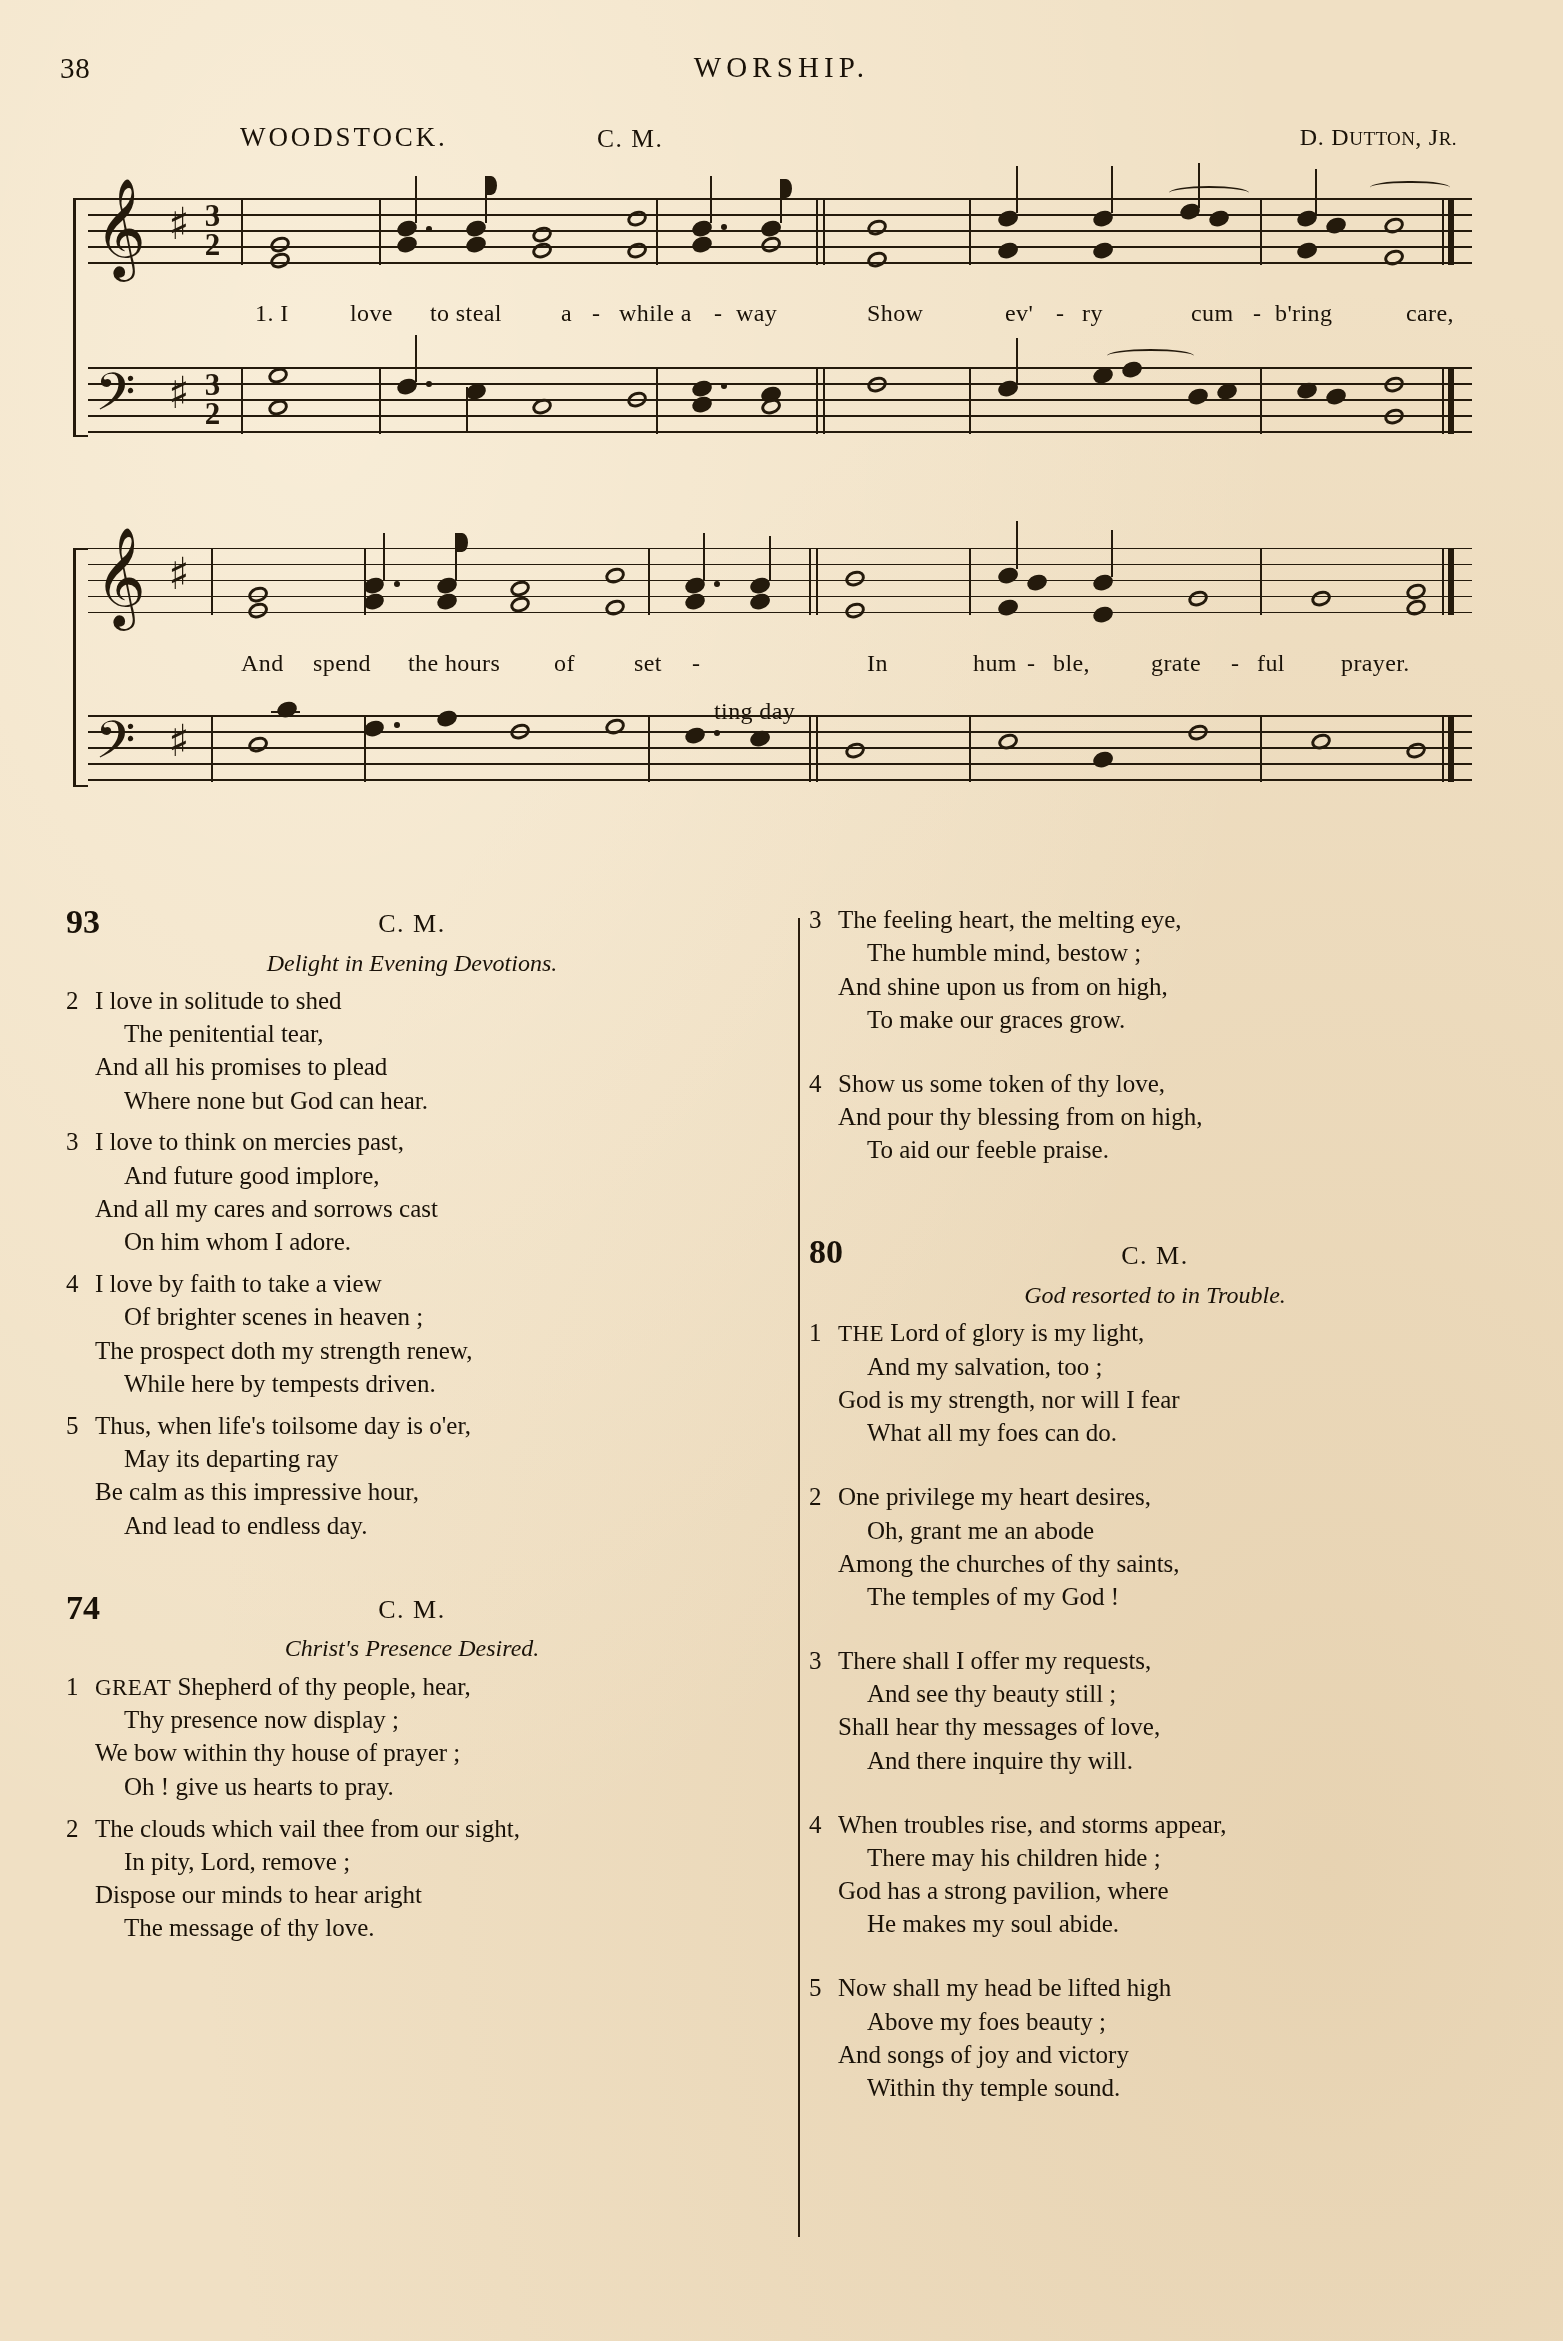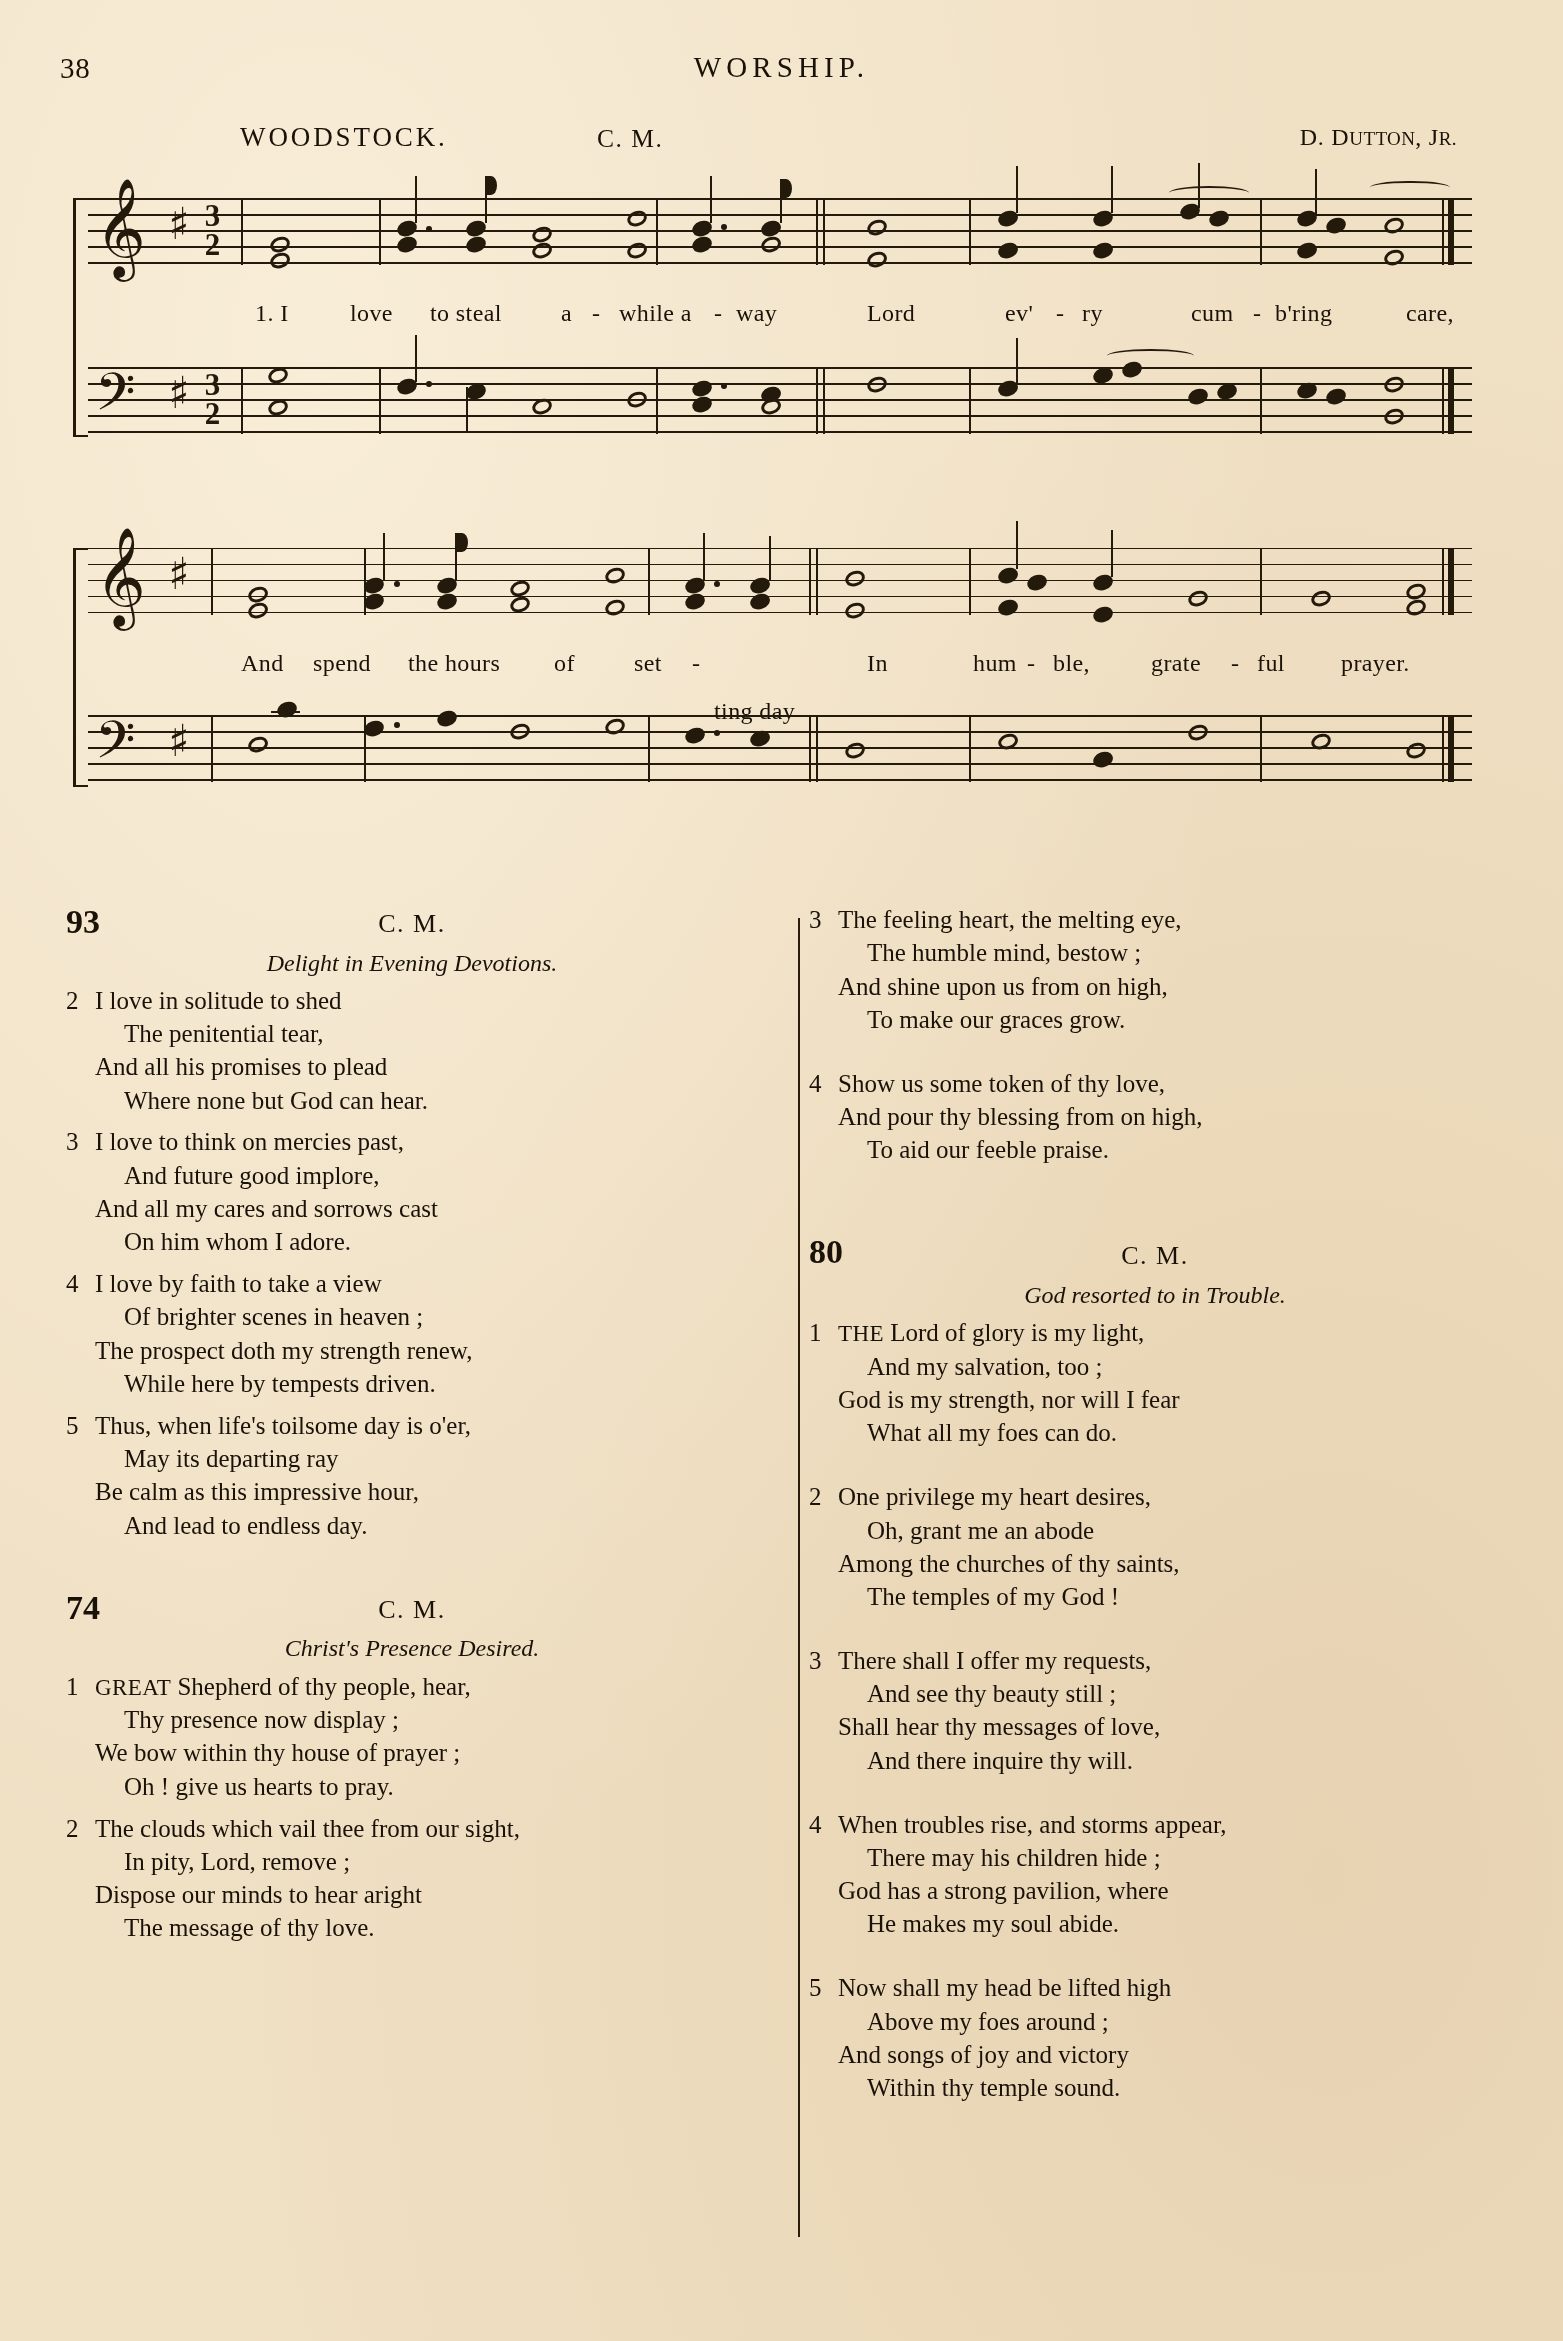--- a/index.html
+++ b/index.html
@@ -388,21 +388,21 @@
 
       <div class="lyric-line" style="top:124px;">
         <span style="left:182px;">1. I</span>
         <span style="left:277px;">love</span>
         <span style="left:357px;">to steal</span>
         <span style="left:488px;">a</span>
         <span style="left:519px;">-</span>
         <span style="left:546px;">while a</span>
         <span style="left:641px;">-</span>
         <span style="left:663px;">way</span>
-        <span style="left:794px;">Lord</span>
+        <span style="left:794px;">Show</span>
         <span style="left:932px;">ev'</span>
         <span style="left:983px;">-</span>
         <span style="left:1009px;">ry</span>
         <span style="left:1118px;">cum</span>
         <span style="left:1180px;">-</span>
         <span style="left:1202px;">b'ring</span>
         <span style="left:1333px;">care,</span>
       </div>
 
       <div class="staff bass-staff">
@@ -703,21 +703,21 @@
         <div class="stanza">
           <div class="verse-line l1"><span class="vnum">4</span><span>When troubles rise, and storms appear,</span></div>
           <div class="verse-line indent">There may his children hide ;</div>
           <div class="verse-line indent2">God has a strong pavilion, where</div>
           <div class="verse-line indent">He makes my soul abide.</div>
         </div>
         <div class="spacer-md"></div>
 
         <div class="stanza">
           <div class="verse-line l1"><span class="vnum">5</span><span>Now shall my head be lifted high</span></div>
-          <div class="verse-line indent">Above my foes around ;</div>
+          <div class="verse-line indent">Above my foes beauty ;</div>
           <div class="verse-line indent2">And songs of joy and victory</div>
           <div class="verse-line indent">Within thy temple sound.</div>
         </div>
       </div>
     </div>
   </div>
 </div>
 
 
 </body></html>

